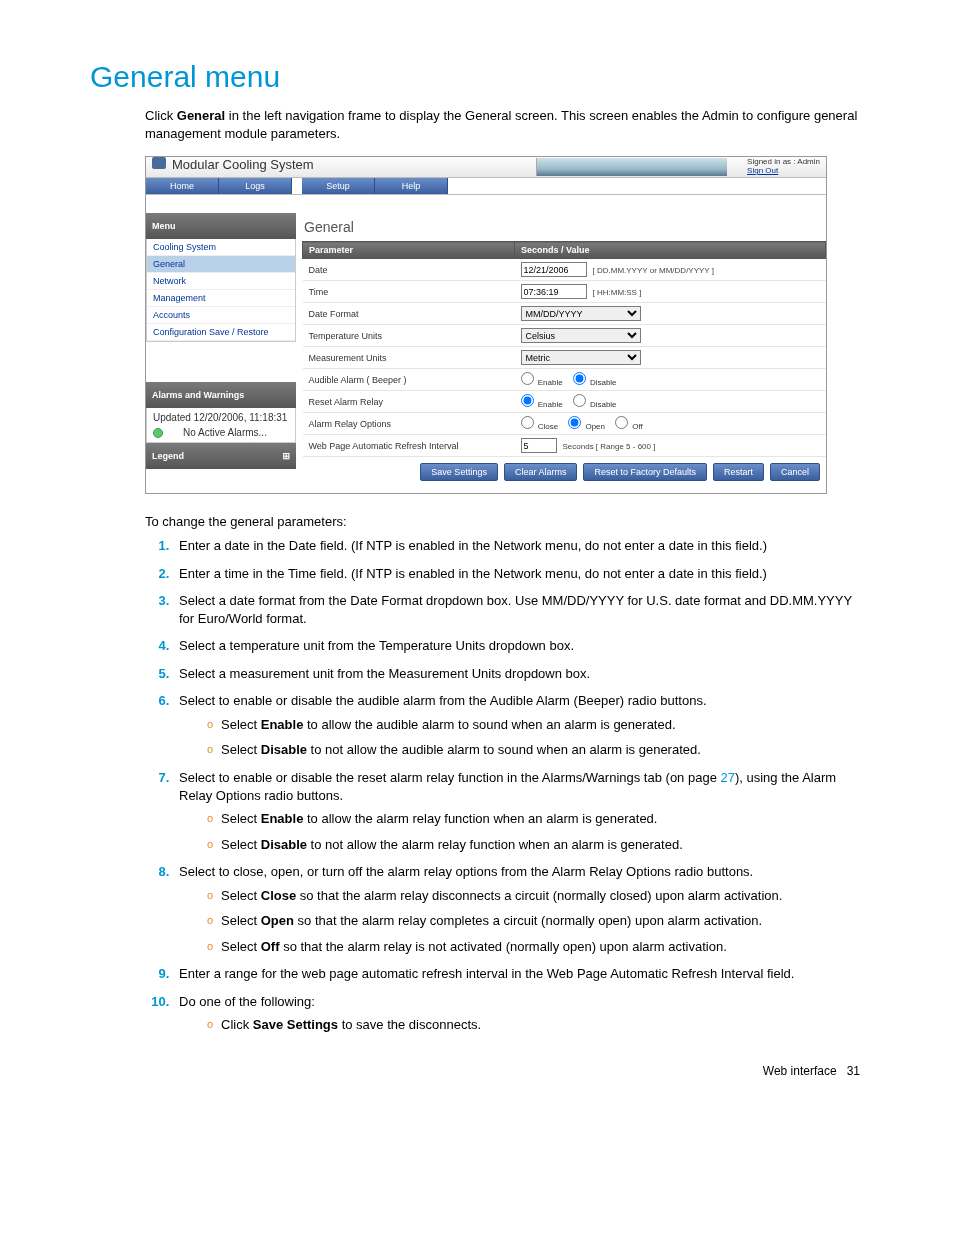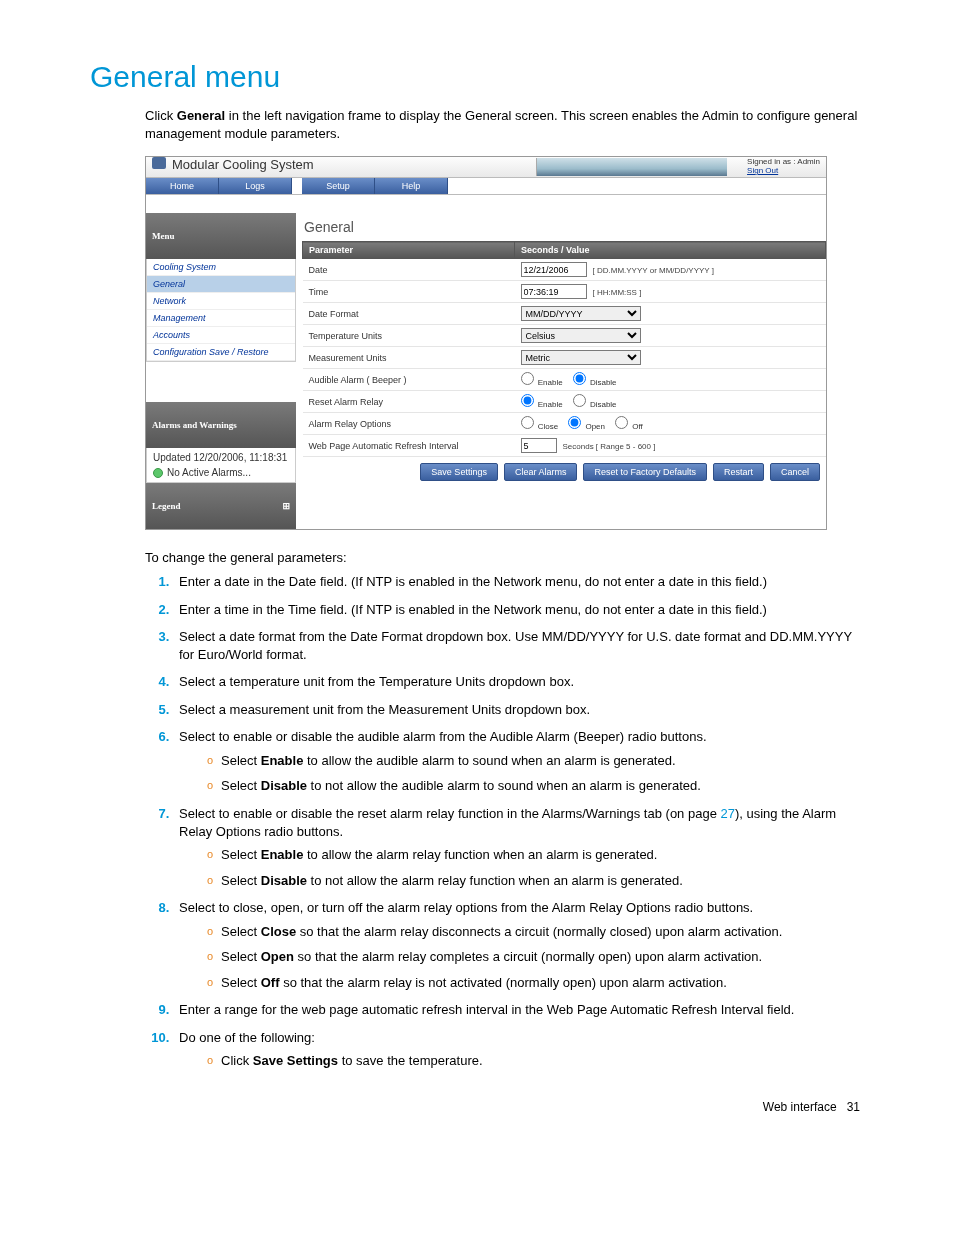--- a/index.html
+++ b/index.html
@@ -65,29 +65,29 @@
   }
   .tabspacer { flex:1; background:#fff; }
   .body {
     display:flex;
     min-height: 280px;
   }
   .leftcol { width:150px; }
   .panelhdr {
     background: linear-gradient(#7a7a7a,#555);
     color:#fff; font-weight:bold; font-size:9px;
-    padding:18px 6px;
-    display:flex; justify-content:space-between; align-items:center;font-family:Liberation Serif, serif;
+    padding:8px 6px;
+    display:flex; justify-content:space-between; align-items:center;
   }
   .panelhdr .expand { font-size:9px; }
-  .menu-list { border:1px solid #ccc; border-top:none;font-style:italic; }
+  .menu-list { border:1px solid #ccc; border-top:none; }
   .menu-item { padding:3px 6px; color:#003399; border-bottom:1px solid #eee; font-size:9px; }
   .menu-item.sel { background:#b8d0e8; color:#003399; }
   .alarmbox { border:1px solid #ccc; border-top:none; padding:4px 6px; font-size:10px; color:#333;}
-  .alarmbox .row { display:flex; align-items:center; gap:4px; margin-top:4px;}
+  .alarmbox .row { display:flex; align-items:center; gap:20px; margin-top:4px;}
   .dot { width:8px; height:8px; border-radius:50%; background:#5cc76b; border:1px solid #3a9a48;}
   .rightcol { flex:1; padding:0 0 10px 6px; }
   .sectiontitle { font-size:14px; color:#555; padding:6px 2px; }
   .gridtbl { width:100%; border-collapse:collapse; font-size:9px; }
   .gridtbl th {
     background: linear-gradient(#7a7a7a,#555); color:#fff; text-align:left;
     font-weight:bold; padding:3px 6px; border:1px solid #555; font-size:9px;
   }
   .gridtbl td { padding:3px 6px; border-bottom:1px solid #e5e5e5; }
   .gridtbl td.param { width:200px; color:#333; }
@@ -272,21 +272,21 @@
       <ul class="sub">
         <li><span>Select </span><b>Close</b><span> so that the alarm relay disconnects a circuit (normally closed) upon alarm activation.</span></li>
         <li><span>Select </span><b>Open</b><span> so that the alarm relay completes a circuit (normally open) upon alarm activation.</span></li>
         <li><span>Select </span><b>Off</b><span> so that the alarm relay is not activated (normally open) upon alarm activation.</span></li>
       </ul>
     </li>
     <li>Enter a range for the web page automatic refresh interval in the Web Page Automatic Refresh Interval field.</li>
     <li>
       <span>Do one of the following:</span>
       <ul class="sub">
-        <li><span>Click </span><b>Save Settings</b><span> to save the temperature.</span></li>
+        <li><span>Click </span><b>Save Settings</b><span> to save the disconnects.</span></li>
       </ul>
     </li>
   </ol>
 
   <div class="footer">
     <span>Web interface</span>&nbsp;&nbsp;&nbsp;<span>31</span>
   </div>
 </div>
 
 </body></html>

